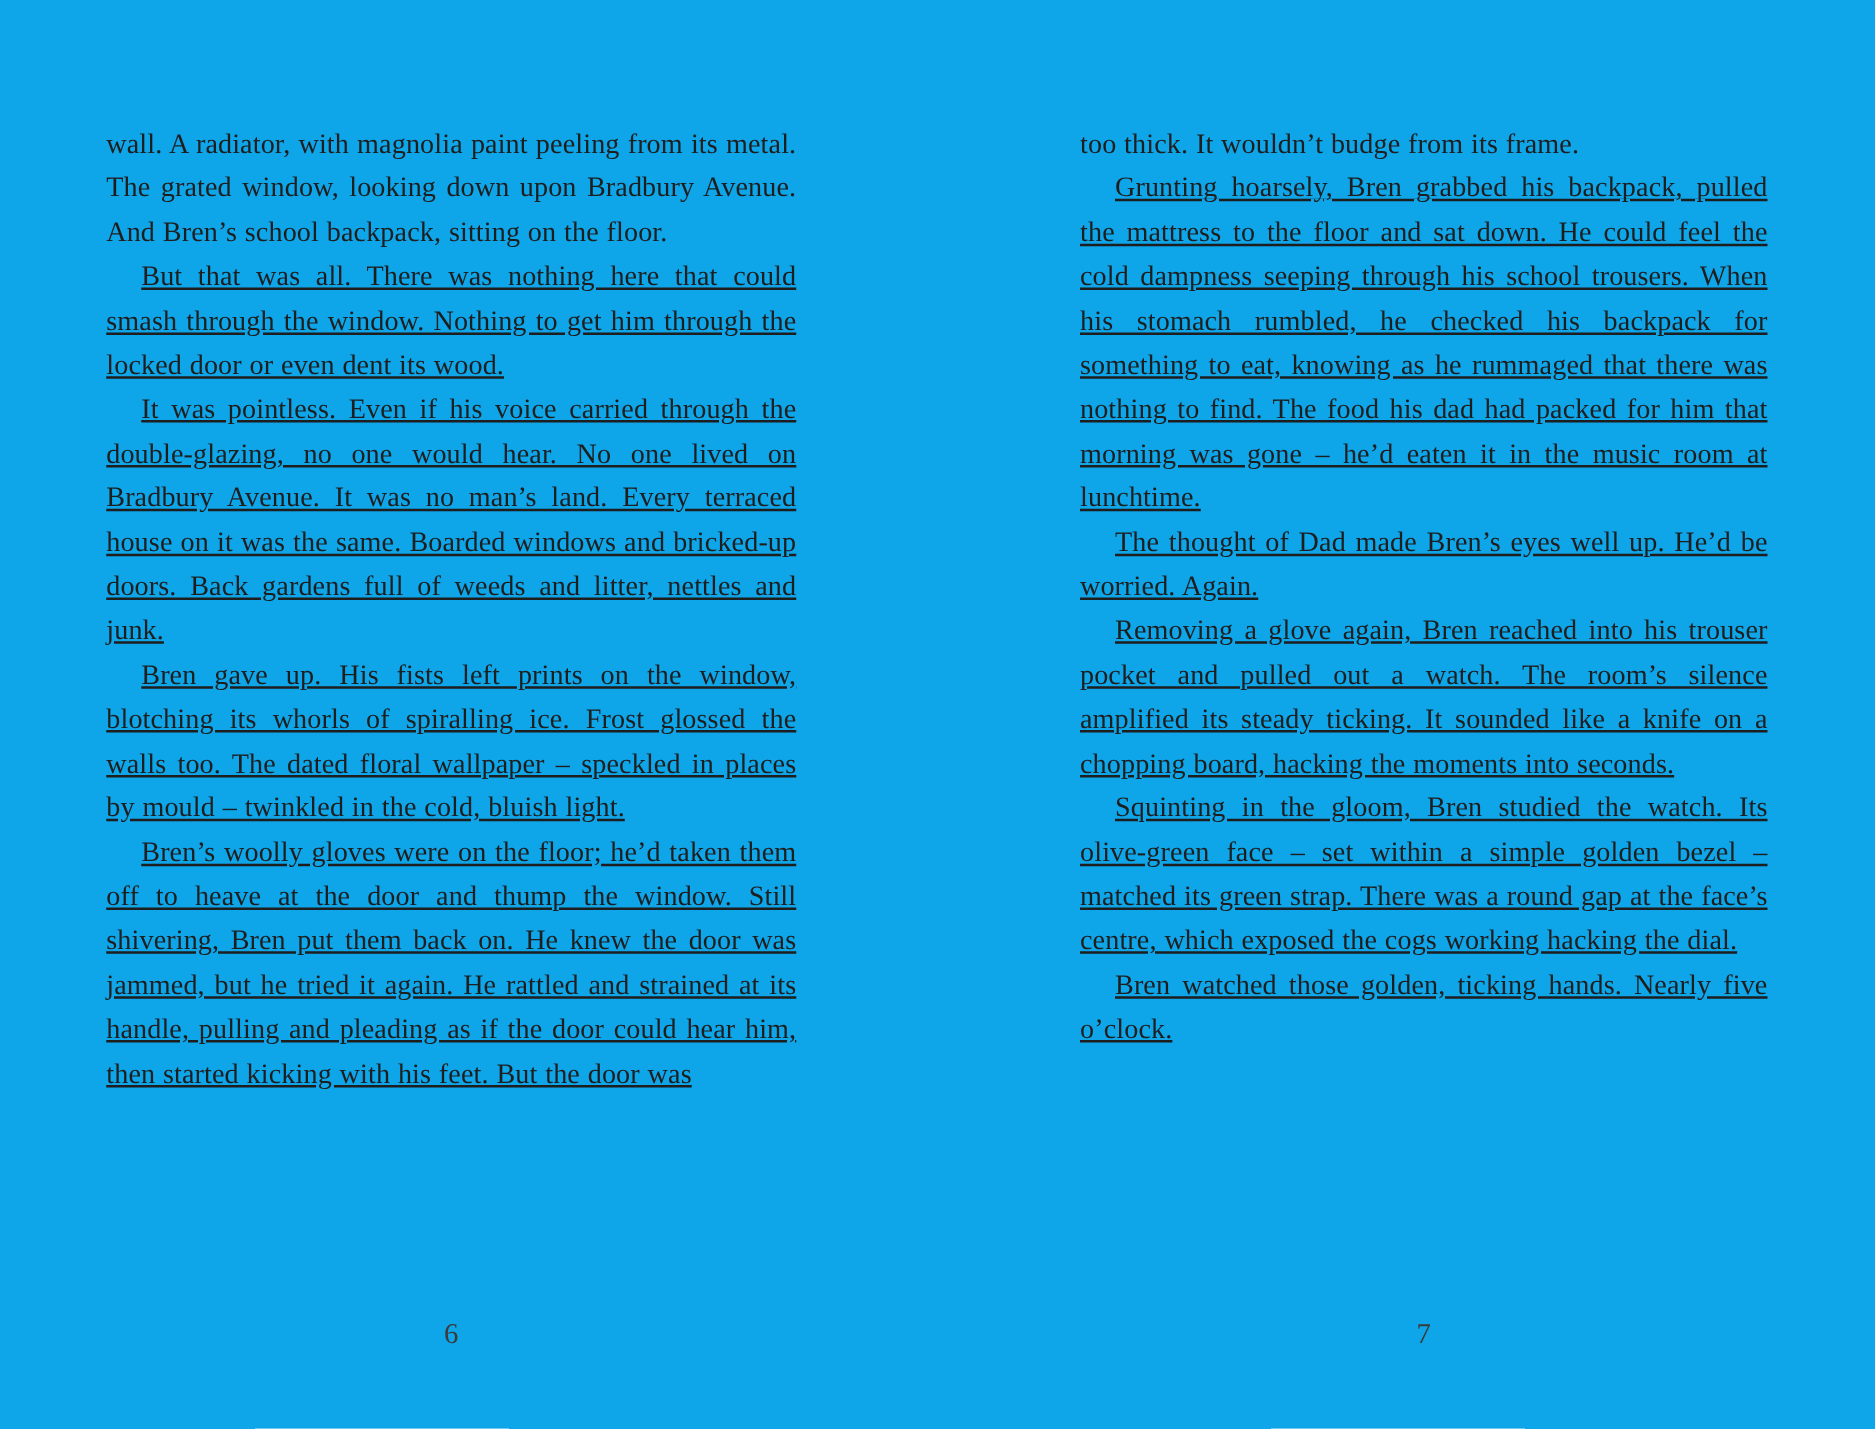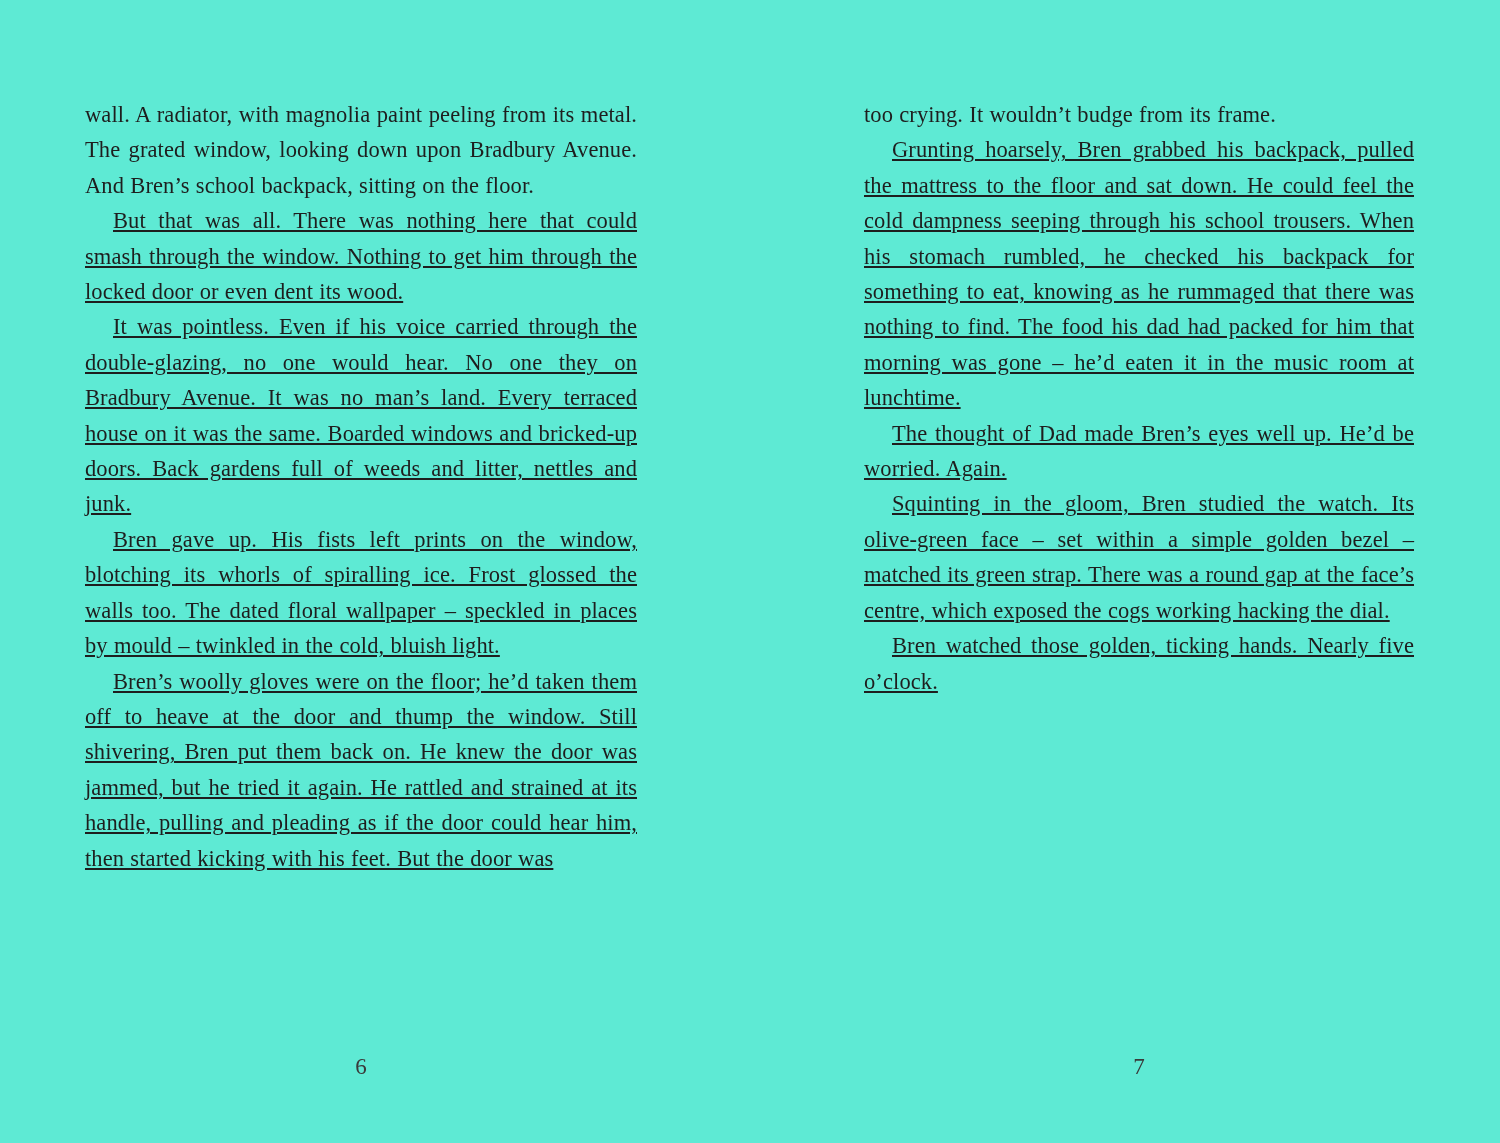--- a/index.html
+++ b/index.html
@@ -8,21 +8,21 @@
     width: 1500px;
     height: 1143px;
     background: #ffffff;
     overflow: hidden;
   }
 
   .spread {
     position: relative;
     width: 1500px;
     height: 1143px;
-    background: #5eead4;
+    background: #0ea5e9;
     font-family: "Liberation Serif", "DejaVu Serif", serif;
     color: #1e1e1e;
   }
 
   .page {
     position: absolute;
     top: 97px;
   }
 
   .page-left  { left: 85px;  width: 552px; }
@@ -54,29 +54,30 @@
   .folio-right { left: 864px; width: 550px; }
 </style>
 </head>
 <body>
 
 <div class="spread">
 
   <div class="page page-left">
     <p>wall. A radiator, with magnolia paint peeling from its metal. The grated window, looking down upon Bradbury Avenue. And Bren’s school backpack, sitting on the floor.</p>
     <p class="indent">But that was all. There was nothing here that could smash through the window. Nothing to get him through the locked door or even dent its wood.</p>
-    <p class="indent">It was pointless. Even if his voice carried through the double-glazing, no one would hear. No one they on Bradbury Avenue. It was no man’s land. Every terraced house on it was the same. Boarded windows and bricked-up doors. Back gardens full of weeds and litter, nettles and junk.</p>
+    <p class="indent">It was pointless. Even if his voice carried through the double-glazing, no one would hear. No one lived on Bradbury Avenue. It was no man’s land. Every terraced house on it was the same. Boarded windows and bricked-up doors. Back gardens full of weeds and litter, nettles and junk.</p>
     <p class="indent">Bren gave up. His fists left prints on the window, blotching its whorls of spiralling ice. Frost glossed the walls too. The dated floral wallpaper – speckled in places by mould – twinkled in the cold, bluish light.</p>
     <p class="indent">Bren’s woolly gloves were on the floor; he’d taken them off to heave at the door and thump the window. Still shivering, Bren put them back on. He knew the door was jammed, but he tried it again. He rattled and strained at its handle, pulling and pleading as if the door could hear him, then started kicking with his feet. But the door was</p>
   </div>
 
   <div class="page page-right">
-    <p>too crying. It wouldn’t budge from its frame.</p>
+    <p>too thick. It wouldn’t budge from its frame.</p>
     <p class="indent">Grunting hoarsely, Bren grabbed his backpack, pulled the mattress to the floor and sat down. He could feel the cold dampness seeping through his school trousers. When his stomach rumbled, he checked his backpack for something to eat, knowing as he rummaged that there was nothing to find. The food his dad had packed for him that morning was gone – he’d eaten it in the music room at lunchtime.</p>
     <p class="indent">The thought of Dad made Bren’s eyes well up. He’d be worried. Again.</p>
+    <p class="indent">Removing a glove again, Bren reached into his trouser pocket and pulled out a watch. The room’s silence amplified its steady ticking. It sounded like a knife on a chopping board, hacking the moments into seconds.</p>
     <p class="indent">Squinting in the gloom, Bren studied the watch. Its olive-green face – set within a simple golden bezel – matched its green strap. There was a round gap at the face’s centre, which exposed the cogs working hacking the dial.</p>
     <p class="indent">Bren watched those golden, ticking hands. Nearly five o’clock.</p>
   </div>
 
   <div class="folio folio-left">6</div>
   <div class="folio folio-right">7</div>
 
 </div>
 
 </body></html>

